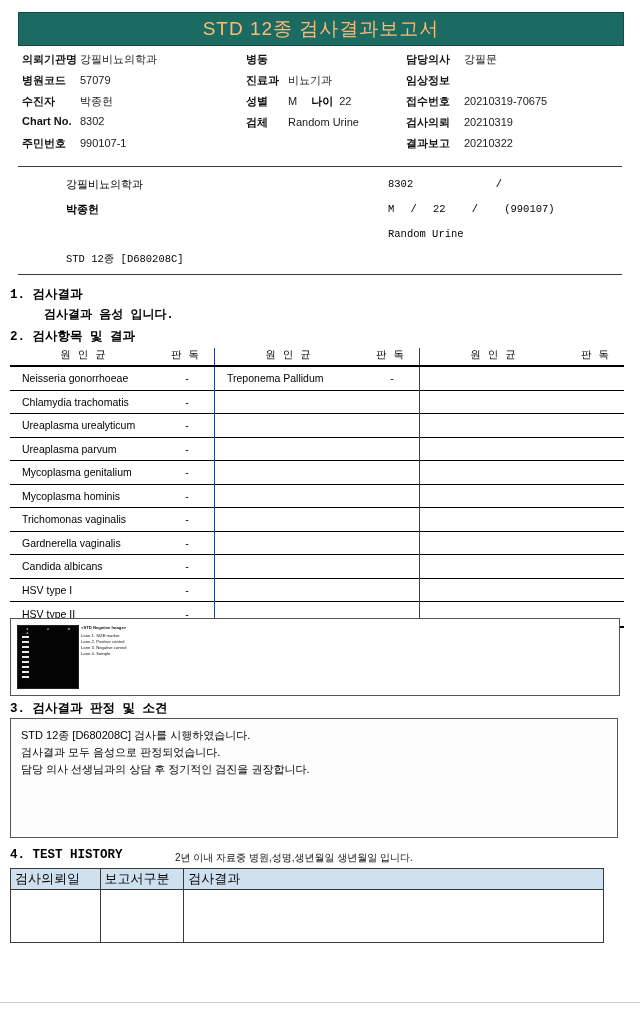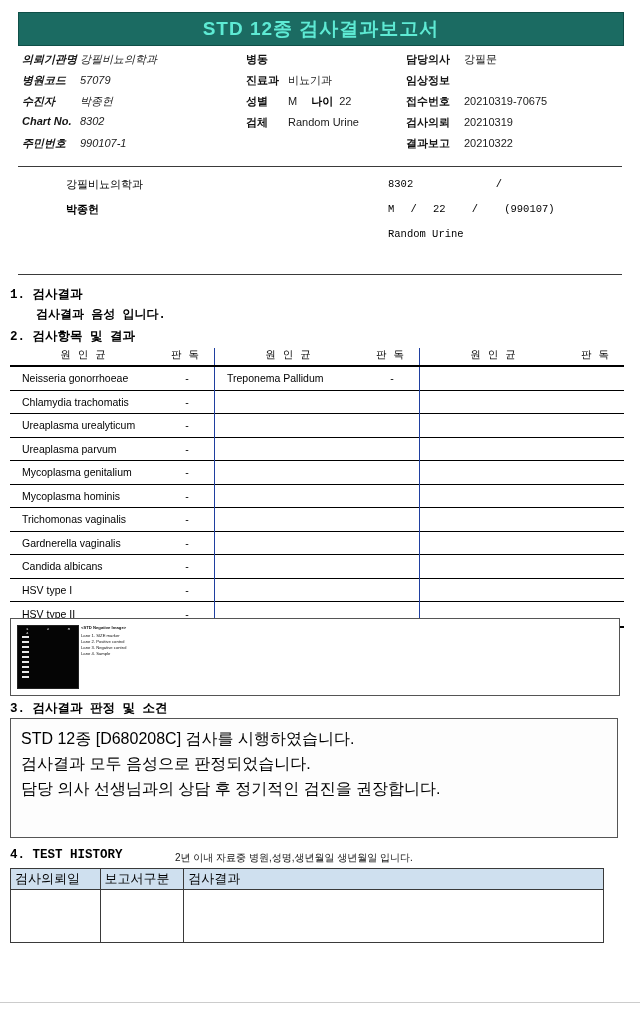--- a/index.html
+++ b/index.html
@@ -31,40 +31,40 @@
     top: 12px;
     width: 604px;
     height: 32px;
     background: #1b6b62;
     border: 1px solid #0f4f48;
     display: flex;
     align-items: center;
     justify-content: center;
   }
   .title-bar .title-text {
-    color: #5eead4;
+    color: #fdba74;
     font-size: 19px;
-    font-weight: bold;
+    font-weight: normal;
     letter-spacing: 1px;
   }
 
   
   .header-info {
     position: absolute;
     left: 18px;
     top: 52px;
     width: 604px;
     height: 110px;
     font-size: 11px;
   }
   .hdr-col {
     position: absolute;
     top: 0;
   }
-  .hdr-col.c1 { left: 4px;  width: 210px; font-style: italic; }
+  .hdr-col.c1 { left: 4px;  width: 210px; }
   .hdr-col.c2 { left: 216px; width: 180px; margin-left: 12px; }
   .hdr-col.c3 { left: 388px; width: 216px; }
   .hdr-row {
     display: flex;
     align-items: baseline;
     margin-bottom: 5px;
     height: 16px;
   }
   .hdr-label {
     font-weight: bold;
@@ -245,21 +245,21 @@
   .comment-box {
     position: absolute;
     left: 10px;
     top: 718px;
     width: 608px;
     height: 120px;
     border: 1px solid #555;
     background: #fdfdfd;
     padding: 8px 10px;
     box-sizing: border-box;
-    font-size: 16px;
+    font-size: 11px;
     line-height: 1.55;
   }
 
   
   .history-note {
     position: absolute;
     left: 175px;
     top: 851px;
     font-size: 10px;
     color: #111;
@@ -378,20 +378,21 @@
     </div>
   </div>
 
   <div class="hdr-divider"></div>
 
   <div class="patient-block">
     <div class="pb-left">
       <div class="pb-row">강필비뇨의학과</div>
       <div class="pb-row bold">박종헌</div>
       <div class="pb-row" style="height:25px;"></div>
+      <div class="pb-row pb-mono">STD 12종 [D680208C]</div>
     </div>
     <div class="pb-right">
       <div class="pb-row">
         <span>8302</span>
         <span class="pb-sep" style="width:70px;"></span>
         <span>/</span>
       </div>
       <div class="pb-row">
         <span>M</span>
         <span class="pb-sep">/</span>
@@ -399,21 +400,21 @@
         <span class="pb-sep" style="width:46px;">/</span>
         <span>(990107)</span>
       </div>
       <div class="pb-row">Random Urine</div>
     </div>
   </div>
 
   <div class="patient-divider"></div>
 
   <div class="section-title" style="left:10px; top:286px;">1. 검사결과</div>
-  <div class="section-sub" style="left:36px; top:306px; font-family:'Liberation Mono', monospace;">검사결과 음성 입니다.</div>
+  <div class="section-sub" style="left:44px; top:306px; font-family:'Liberation Mono', monospace;">검사결과 음성 입니다.</div>
 
   <div class="section-title" style="left:10px; top:328px;">2. 검사항목 및 결과</div>
 
   <div class="results-table">
     <div class="rt-headrow">
       <div class="rt-grp">
         <div class="rt-headcell nm">원 인 균</div>
         <div class="rt-headcell jd">판 독</div>
       </div>
       <div class="rt-colsep"></div>

